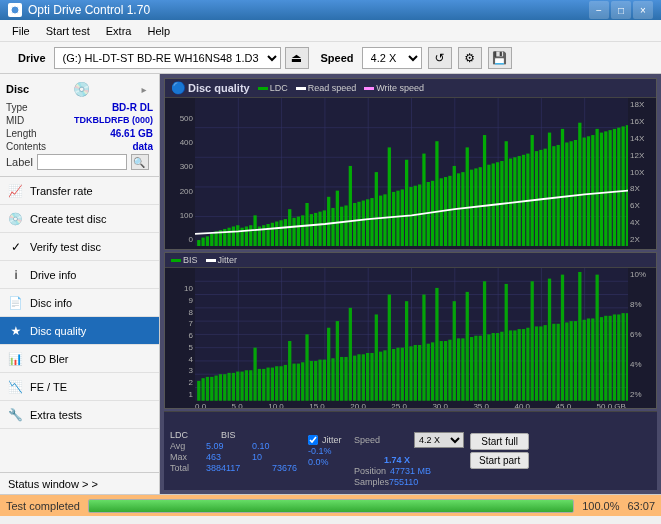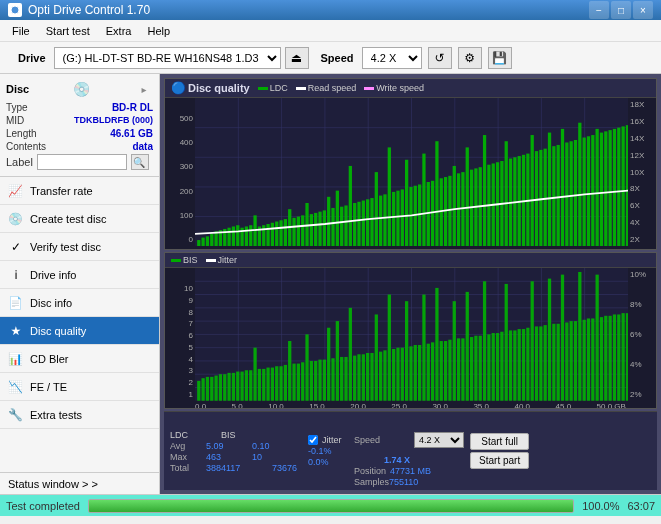--- a/index.html
+++ b/index.html
@@ -243,21 +243,21 @@
       background: #e8e8e8;
       border: 1px solid #aaa;
       padding: 2px 8px;
       font-size: 10px;
       cursor: pointer;
       border-radius: 2px;
     }
 
     
     .status-bar {
-      background: #5eead4;
+      background: #fdba74;
       border-top: 1px solid #ccc;
       height: 22px;
       display: flex;
       align-items: center;
       padding: 0 6px;
       gap: 8px;
     }
     .status-text { font-size: 11px; color: #333; flex: 0 0 auto; }
     .progress-bar-container {
       flex: 1;

